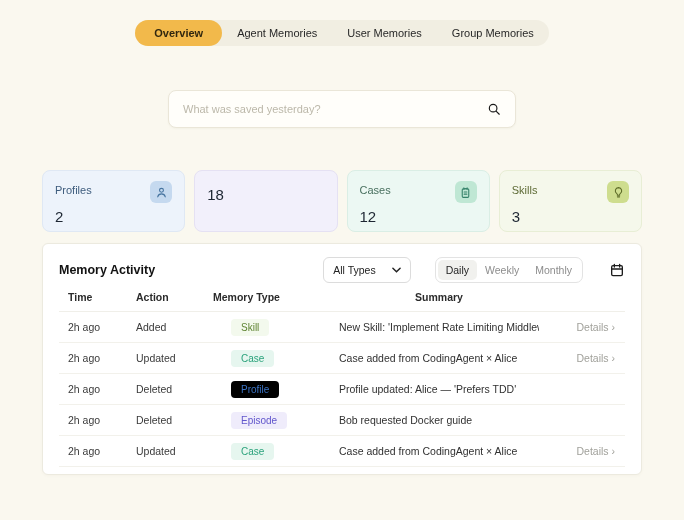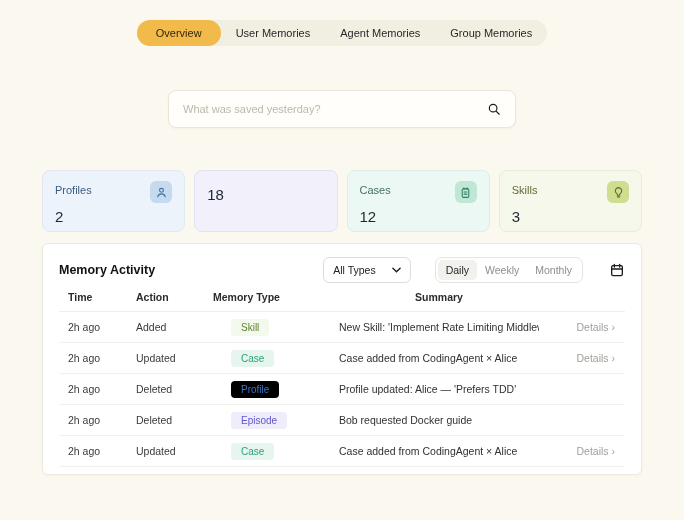--- a/index.html
+++ b/index.html
@@ -5,21 +5,21 @@
   html,body{margin:0;padding:0}
   body{
     width:684px;height:520px;position:relative;overflow:hidden;
     background:#faf8ef;color:#1f1f1f;
     font-family:"Liberation Sans",sans-serif;font-size:11px;
   }
   
   .tabbar{display:flex;align-items:center;width:fit-content;margin:20px auto 0;
     background:#f1eee2;border-radius:999px;height:26px}
   .tab{padding:0 15px;line-height:26px;font-size:11px;color:#282828;cursor:pointer;white-space:nowrap}
-  .tab.active{border-radius:999px;height:26px;padding:0 19px;font-weight:400;color:#31270f}
+  .tab.active{border-radius:999px;height:26px;padding:0 19px;font-weight:700;color:#31270f}
   
   .search-row{width:348px;margin:44px auto 0}
   .searchbox{display:flex;align-items:center;height:38px;background:#fffefa;
     border:1px solid #eae6d8;border-radius:8px;box-sizing:border-box;
     box-shadow:0 1px 2px rgba(120,110,80,.05)}
   .searchbox input{flex:1;border:0;outline:0;background:transparent;padding:0 14px;
     font-size:11px;color:#333;font-family:inherit}
   .searchbox input::placeholder{color:#bcb8aa}
   .search-icon{display:flex;align-items:center;padding-right:14px;color:#1a1a1a;cursor:pointer}
   
@@ -54,22 +54,22 @@
   .c-type{display:flex}
   .badge{margin-left:18px;font-size:10px;padding:3px 10px;border-radius:4px;white-space:nowrap}
   .c-details{text-align:right;color:#a1a19b;font-size:10.5px;cursor:pointer;white-space:nowrap}
   svg{display:block}
 </style>
 </head>
 <body>
 
 <div class="tabbar">
   <div class="tab active" style="background: rgb(242, 185, 75);">Overview</div>
+  <div class="tab">Agent Memories</div>
   <div class="tab">User Memories</div>
-  <div class="tab">Agent Memories</div>
   <div class="tab">Group Memories</div>
 </div>
 
 <div class="search-row">
   <div class="searchbox">
     <input type="text" placeholder="What was saved yesterday?" style="">
     <span class="search-icon">
       <svg width="14" height="14" viewBox="0 0 24 24" fill="none" stroke="currentColor" stroke-width="2" stroke-linecap="round">
         <circle cx="10.5" cy="10.5" r="6.5"></circle>
           <line x1="15.5" y1="15.5" x2="21" y2="21"></line>

